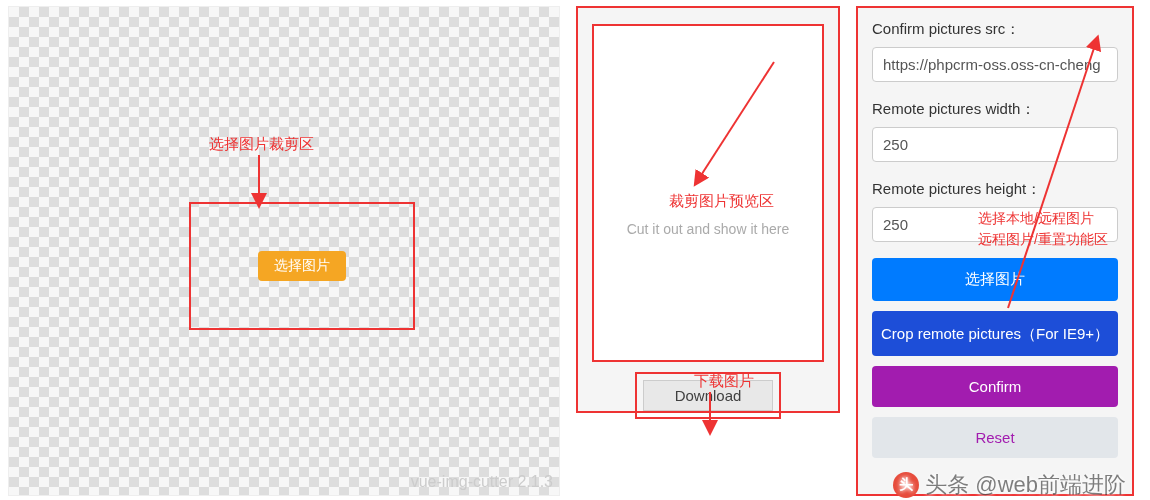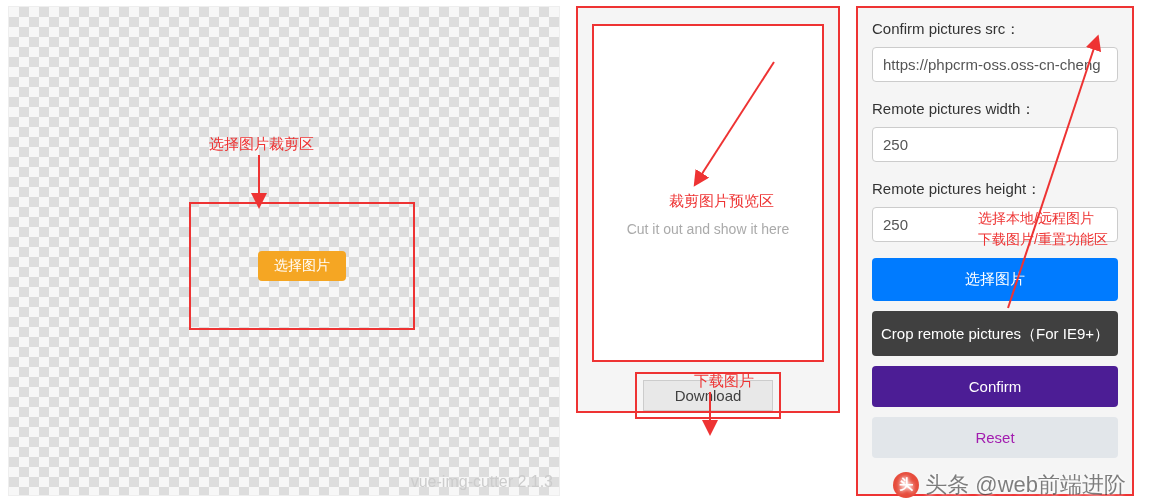--- a/index.html
+++ b/index.html
@@ -159,22 +159,22 @@
       width: 100%;
       padding: 12px 0;
       font-size: 15px;
       border: none;
       border-radius: 4px;
       color: #fff;
       cursor: pointer;
       margin-bottom: 10px;
     }
     .btn-blue { background: #007bff; }
-    .btn-gray { background: #404040; line-height: 1.4; text-align: center; }
-    .btn-green { background: #4c1d95; }
+    .btn-gray { background: #1d4ed8; line-height: 1.4; text-align: center; }
+    .btn-green { background: #a21caf; }
     .btn-light { background: #e2e6ea; color: #a21caf; }
     .anno-control {
       position: absolute;
       left: 120px;
       top: 200px;
       color: #e33;
       font-size: 14px;
       font-weight: 500;
       line-height: 1.5;
       pointer-events: none;
@@ -264,21 +264,21 @@
     <label>Remote pictures height：</label>
     <input type="text" value="250" style="">
 
     <button class="btn btn-blue">选择图片</button>
     <button class="btn btn-gray">Crop remote pictures（For IE9+）</button>
     <button class="btn btn-green">Confirm</button>
     <button class="btn btn-light">Reset</button>
 
     <div class="anno-control">
       <div>选择本地/远程图片</div>
-      <div>下载图片/重置功能区</div>
+      <div>远程图片/重置功能区</div>
     </div>
     <svg class="arrow" width="250" height="300" style="position:absolute; left:20px; top:10px; pointer-events:none;">
       <defs>
           <marker id="ah4" markerWidth="8" markerHeight="8" refX="4" refY="4" orient="auto">
             <path d="M0,0 L8,4 L0,8 Z" fill="#e33"></path>
           </marker>
         </defs>
       <line x1="130" y1="290" x2="218" y2="24" stroke="#e33" stroke-width="2" marker-end="url(#ah4)"></line>
     </svg>
   </div>

